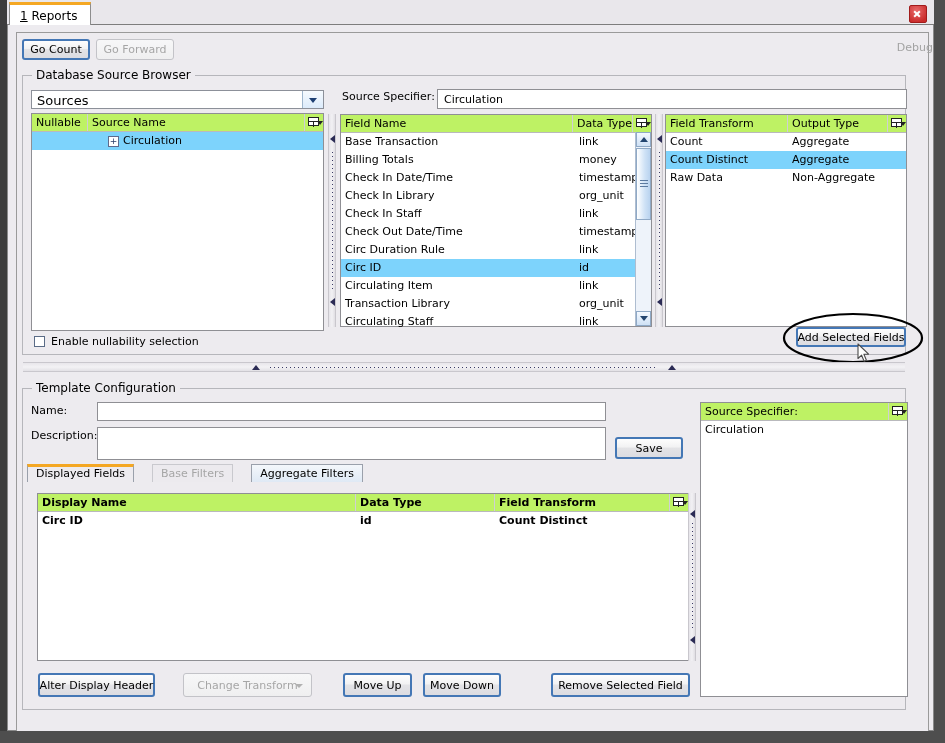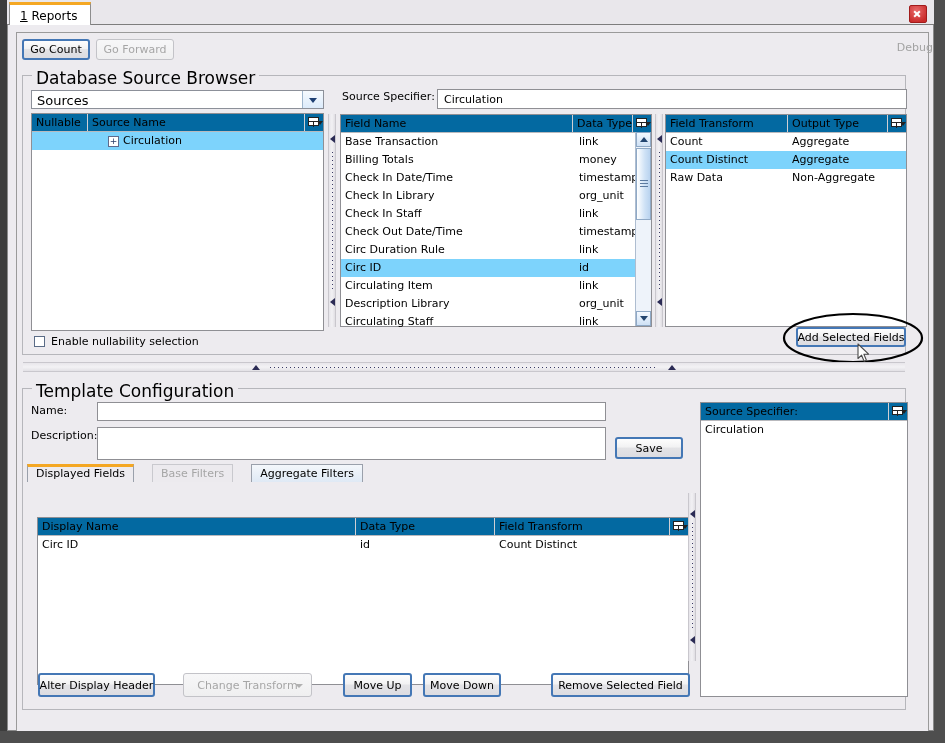--- a/index.html
+++ b/index.html
@@ -112,21 +112,21 @@
   .groupbox {
     position:absolute;
     border:1px solid #b6b6bb;
     box-sizing:border-box;
     background:#edebef;
   }
   .groupbox > .legend {
     position:absolute; top:-8px; left:9px;
     background:#edebef;
     padding:0 4px;
-    font-size:17px;
+    font-size:12px;
     white-space:nowrap;
   }
   #gb-dbsource { left:22px; top:75px; width:884px; height:280px; }
   #gb-template { left:22px; top:388px; width:884px; height:322px; }
 
   
   #sources-combo {
     position:absolute; left:31px; top:90px; width:293px; height:19px;
     background:#ffffff; border:1px solid #8c9099; box-sizing:border-box;
     font-size:13px; padding:2px 0 0 5px; cursor:pointer;
@@ -141,21 +141,21 @@
     content:""; position:absolute; left:6px; top:7px;
     border-left:4px solid transparent; border-right:4px solid transparent;
     border-top:5px solid #1d3f73;
   }
 
   .tablepanel {
     position:absolute; background:#ffffff;
     border:1px solid #8f8f94; box-sizing:border-box;
   }
   .thead {
-    display:flex; height:17px; background:#0369a1;
+    display:flex; height:17px; background:#bef264;
     border-bottom:1px solid #b9b9bd;
     font-size:11px;
   }
   .th {
     padding:2px 0 0 4px; box-sizing:border-box;
     border-right:1px solid #cfcfd4;
     overflow:hidden; white-space:nowrap;
     cursor:pointer;
   }
   .th:last-child{ border-right:none; }
@@ -317,21 +317,21 @@
     background: linear-gradient(180deg,#f4f7fb 0%, #dfe9f5 100%);
     margin-right:18px; cursor:pointer; white-space:nowrap;
   }
   .subtab.active {
     background:#edebef;
     border-top:3px solid #f4a723;
     padding-top:0px;
   }
   .subtab.disabled { color:#a6a6a6; background:#eceaee; border-color:#c9c9ce; cursor:default; }
 
-  #displayed-fields-panel { left:37px; top:517px; width:652px; height:168px; }
+  #displayed-fields-panel { left:37px; top:493px; width:652px; height:168px;font-weight:bold; }
 
   #bottom-buttons { position:absolute; left:38px; top:673px; width:652px; height:24px; }
   .bb { position:absolute; height:24px; }
   #alter-display-header { left:0px; width:117px; }
   #change-transform { left:145px; width:129px; }
   #change-transform .caret{
     position:absolute; right:8px; top:10px;
     border-left:4px solid transparent; border-right:4px solid transparent;
     border-top:4px solid #b1b1b1;
   }
@@ -450,21 +450,21 @@
         </div>
         <div class="row selected">
           <div class="cell" style="flex: 1 1 0%;">Circ ID</div>
           <div class="cell" style="width: 60px;">id</div>
         </div>
         <div class="row">
           <div class="cell" style="flex: 1 1 0%;">Circulating Item</div>
           <div class="cell" style="width: 60px;">link</div>
         </div>
         <div class="row">
-          <div class="cell" style="flex: 1 1 0%;">Description Library</div>
+          <div class="cell" style="flex: 1 1 0%;">Transaction Library</div>
           <div class="cell" style="width: 60px;">org_unit</div>
         </div>
         <div class="row">
           <div class="cell" style="flex: 1 1 0%;">Circulating Staff</div>
           <div class="cell" style="width: 60px;">link</div>
         </div>
       </div>
     <div class="vscroll" style="top:17px">
       <div class="sb-btn sb-up"></div>
       <div class="sb-thumb" style="top:16px; height:72px;"></div>

